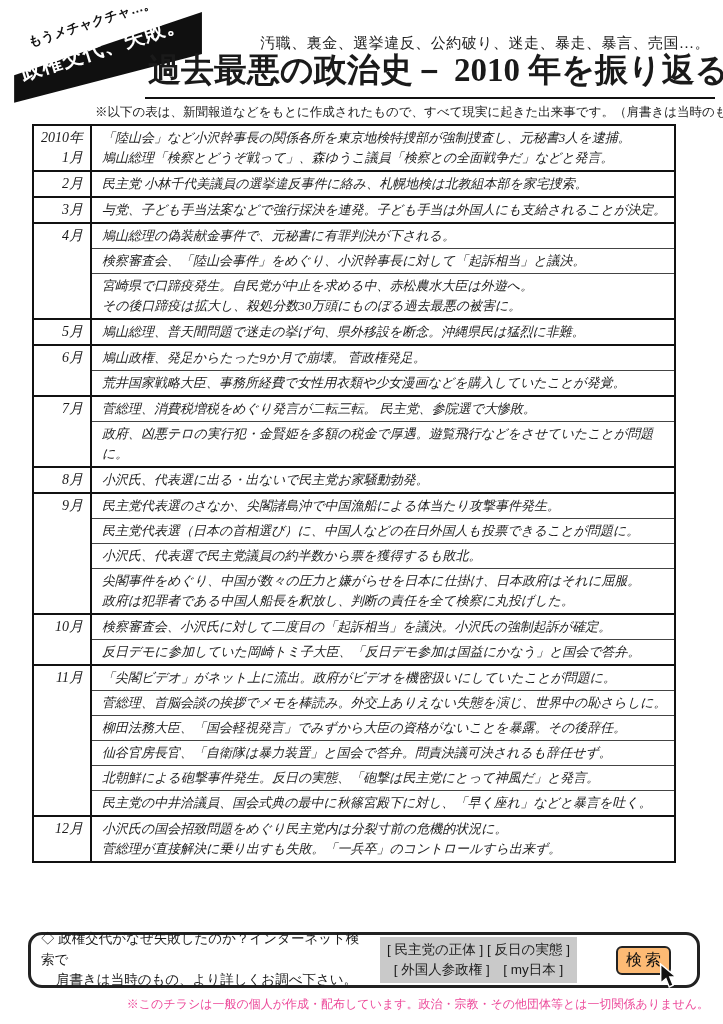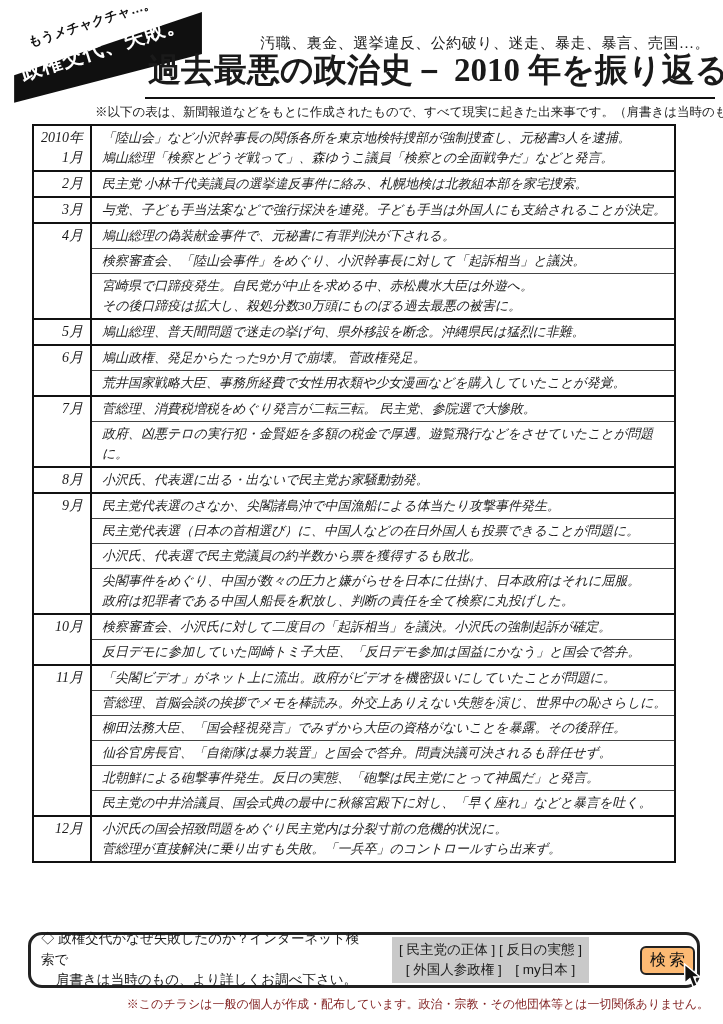--- a/index.html
+++ b/index.html
@@ -30,33 +30,33 @@
   .month-cell{flex:0 0 58px;border-right:2px solid #111;text-align:right;
               padding:2px 7px 0 2px;font-size:14px;white-space:pre-line;line-height:20px;
               box-sizing:border-box;}
   .events{flex:1;display:flex;flex-direction:column;min-width:0;}
   .event-cell{padding:2px 6px 2px 10px;font-size:13px;line-height:20px;white-space:pre-line;
               overflow:hidden;}
   .event-cell + .event-cell{border-top:1px solid #444;}
   
   .search-box{position:absolute;top:932px;left:28px;width:672px;height:56px;
               border:3px solid #222;border-radius:14px;box-sizing:border-box;
-              display:flex;align-items:center;gap:21px;padding:0 6px 0 10px;
+              display:flex;align-items:center;gap:9px;padding:0 6px 0 10px;
               font-family:"Liberation Sans",sans-serif;}
   .search-prompt{flex:0 0 330px;font-size:13.5px;line-height:1.55;}
   .search-prompt .line2{padding-left:15px;}
   .keywords{flex:0 0 auto;background:#c9c9c9;padding:3px 7px;font-size:13.5px;
             line-height:1.5;text-align:center;white-space:nowrap;}
   .search-btn-wrap{position:relative;flex:0 0 auto;margin-left:2px;}
   .search-btn{font-family:"Liberation Sans",sans-serif;font-size:16px;letter-spacing:3px;
               border:2px solid #222;border-radius:6px;background:#fdba74;padding:2px 5px 2px 8px;
               color:#111;margin-left:28px;}
   .cursor-icon{position:absolute;right:-9px;bottom:-14px;width:22px;height:26px;}
   .disclaimer{position:absolute;top:996px;right:14px;font-family:"Liberation Sans",sans-serif;
-              font-size:12px;white-space:nowrap;color:#7f1d1d;}
+              font-size:12px;white-space:nowrap;color:#ec4899;}
 </style>
 </head>
 <body>
 
 <div class="page">
 
   <div class="ribbon-wrap">
     <div class="ribbon"></div>
     <div class="ribbon-small">もうメチャクチャ…。</div>
     <div class="ribbon-label">政権交代、失敗。</div>

